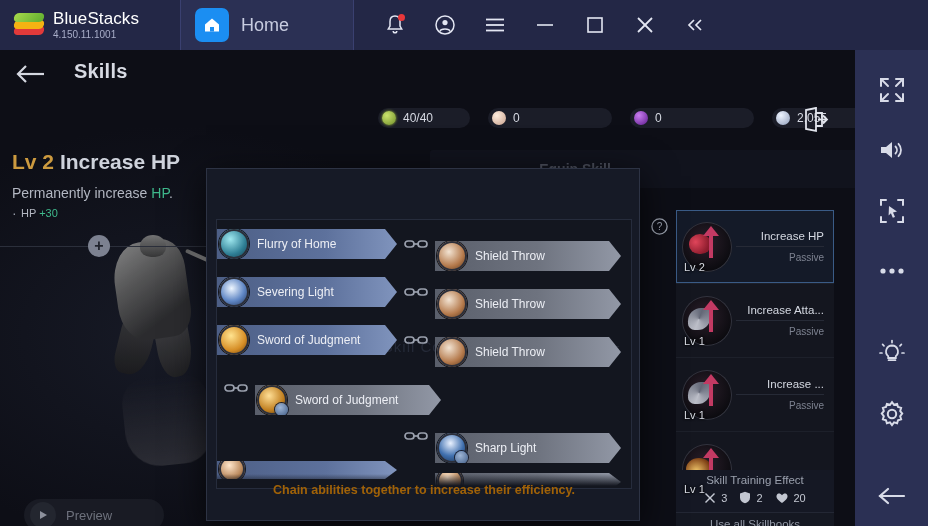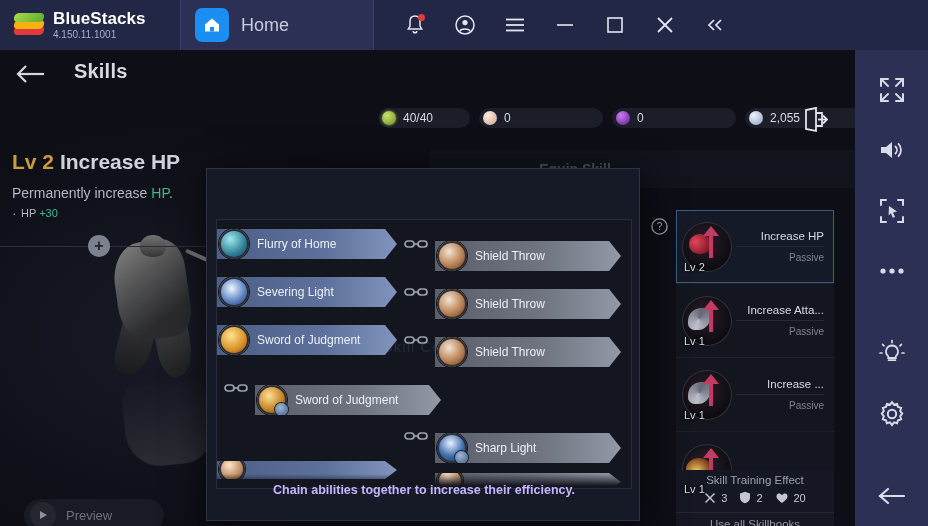--- a/index.html
+++ b/index.html
@@ -19,28 +19,28 @@
     display:flex; align-items:center;
   }
   .bs-brand { width:180px; height:50px; display:flex; align-items:center; padding-left:14px; }
   .bs-logo { width:30px; height:26px; position:relative; margin-right:9px; flex:0 0 auto; }
   .bs-logo i { position:absolute; left:0; width:30px; height:9px; border-radius:3px/4px; display:block; }
   .bs-logo i.l1 { top:14px; background:#e23a3a; transform:skewX(-14deg) ; border-radius:6px; }
   .bs-logo i.l2 { top:8px;  background:#f5b312; transform:skewX(-14deg); border-radius:6px; }
   .bs-logo i.l3 { top:1px;  background:#8fc93a; transform:skewX(-14deg); border-radius:6px;
                   background:linear-gradient(120deg,#a7d94b,#5fae2f); }
   .bs-txt { line-height:1; }
-  .bs-name { color:#ffffff; font-size:17px; font-weight:bold; letter-spacing:.1px; }
+  .bs-name { color:#ffffff; font-size:17px; font-weight:normal; letter-spacing:.1px; }
   .bs-ver { color:#a9aec9; font-size:10px; margin-top:3px; }
 
   .tab {
     height:50px; display:flex; align-items:center; gap:12px;
     padding:0 20px 0 14px; position:relative;
   }
-  .tab.home { background:#2b3054; width:194px; border-left:1px solid #3a4070; border-right:1px solid #3a4070;}
+  .tab.home { background:#2b3054; width:174px; border-left:1px solid #3a4070; border-right:1px solid #3a4070;}
   .tab.game { background:#1b1f3c; width:175px; border-right:1px solid #3a4070;}
   .tab-label { color:#e8eaf6; font-size:18px; white-space:nowrap; overflow:hidden; }
   .tab.home .tab-label { color:#c8cce0; }
   .home-ico {
     width:34px; height:34px; border-radius:7px; background:#1b8ef2;
     display:flex; align-items:center; justify-content:center; flex:0 0 auto;
   }
   .home-ico svg { display:block; }
   .game-ico {
     width:34px; height:34px; border-radius:5px; flex:0 0 auto;
@@ -128,21 +128,21 @@
     background:linear-gradient(180deg,rgba(70,70,76,.55),rgba(20,20,24,0));
     border-radius:40% 34% 30% 30%;
     transform:scaleY(-1) rotate(6deg); filter:blur(.6px);
   }
 
   
   .g-header { position:absolute; left:0; top:0; width:855px; height:48px; }
   .back-arrow { position:absolute; left:16px; top:10px; width:34px; height:28px; display:flex; align-items:center; }
   .g-title { position:absolute; left:74px; top:10px; color:#d7dae3; font-size:20px; font-weight:bold; letter-spacing:.2px; }
 
-  .currency-bar { position:absolute; left:378px; top:58px; display:flex; align-items:center; gap:3px; }
+  .currency-bar { position:absolute; left:378px; top:58px; display:flex; align-items:center; gap:12px; }
   .cur {
     height:20px; display:flex; align-items:center; gap:7px;
     background:#1b1d28; border-radius:10px; padding:0 16px 0 4px; margin-right:6px;
     min-width:92px;
   }
   .cur.wide { min-width:124px; }
   .cur .orb { width:14px; height:14px; border-radius:50%; flex:0 0 auto; }
   .orb.green { background:radial-gradient(circle at 35% 32%,#cbe36d,#6f8d28); box-shadow:0 0 3px #9ab53a; }
   .orb.pearl { background:radial-gradient(circle at 35% 32%,#ffeede,#c79f8c); }
   .orb.purple{ background:radial-gradient(circle at 35% 32%,#c97df0,#5d1a8c); }
@@ -300,21 +300,21 @@
   .orb-face   { background:radial-gradient(circle at 40% 36%,#ffe6cc,#bb8a5e 55%,#3d2a17 100%); }
   .lockbadge {
     position:absolute; right:-1px; bottom:-1px; width:13px; height:13px; border-radius:50%;
     background:radial-gradient(circle at 40% 35%,#9fb6d6,#3d5a85);
     box-shadow:0 0 0 1px #1b2030;
   }
   .link-ico { width:38px; display:flex; align-items:center; justify-content:center; flex:0 0 auto; }
   .modal-foot {
     position:absolute; left:9px; bottom:9px; width:416px; height:42px;
     display:flex; align-items:center; justify-content:center;
-    color:#c4b5fd; font-size:12.5px; font-weight:bold;
+    color:#a16207; font-size:12.5px; font-weight:bold;
   }
   .partial-mask {
     position:absolute; left:0; bottom:0; width:416px; height:14px;
     background:linear-gradient(180deg,rgba(19,22,31,0),#13161f 85%);
   }
 </style>
 </head>
 <body>
 
 <div id="app">

